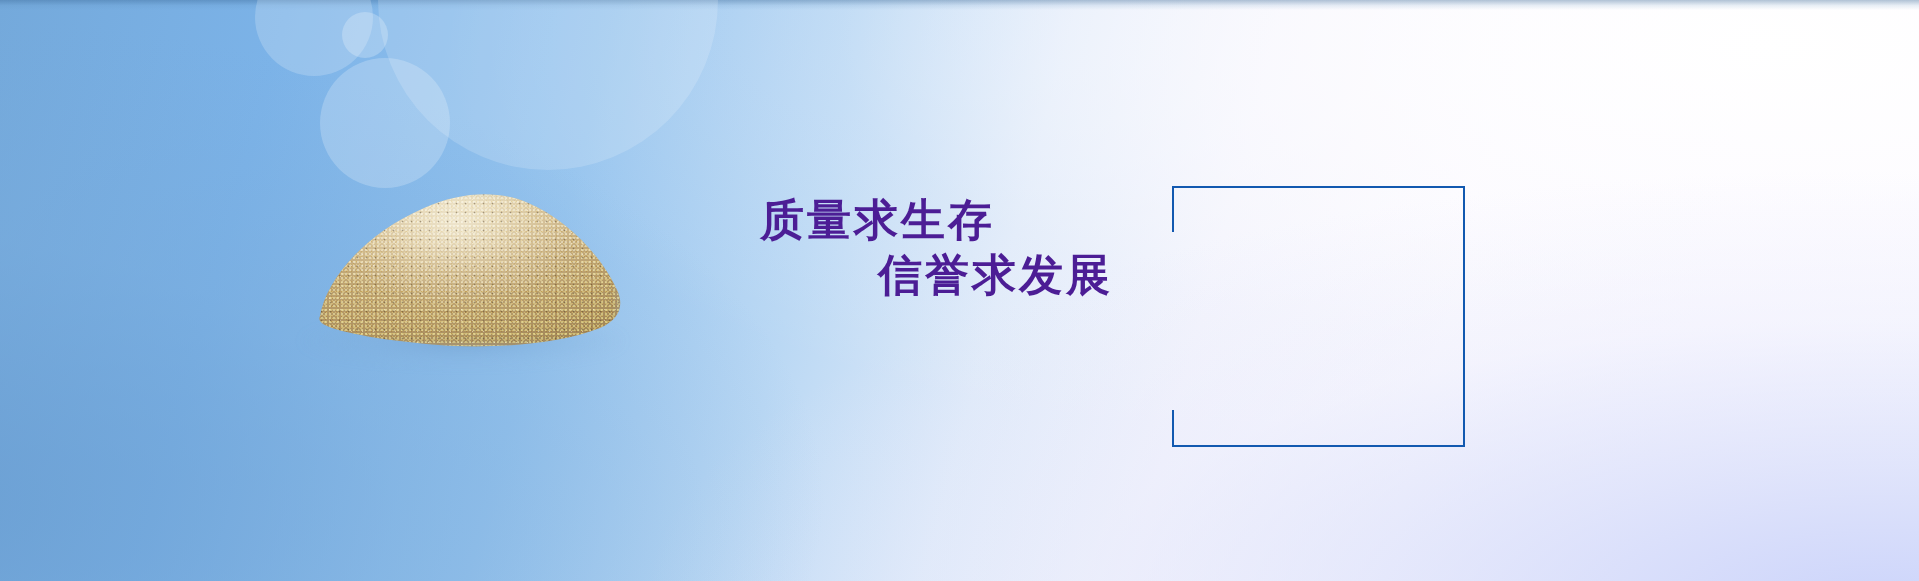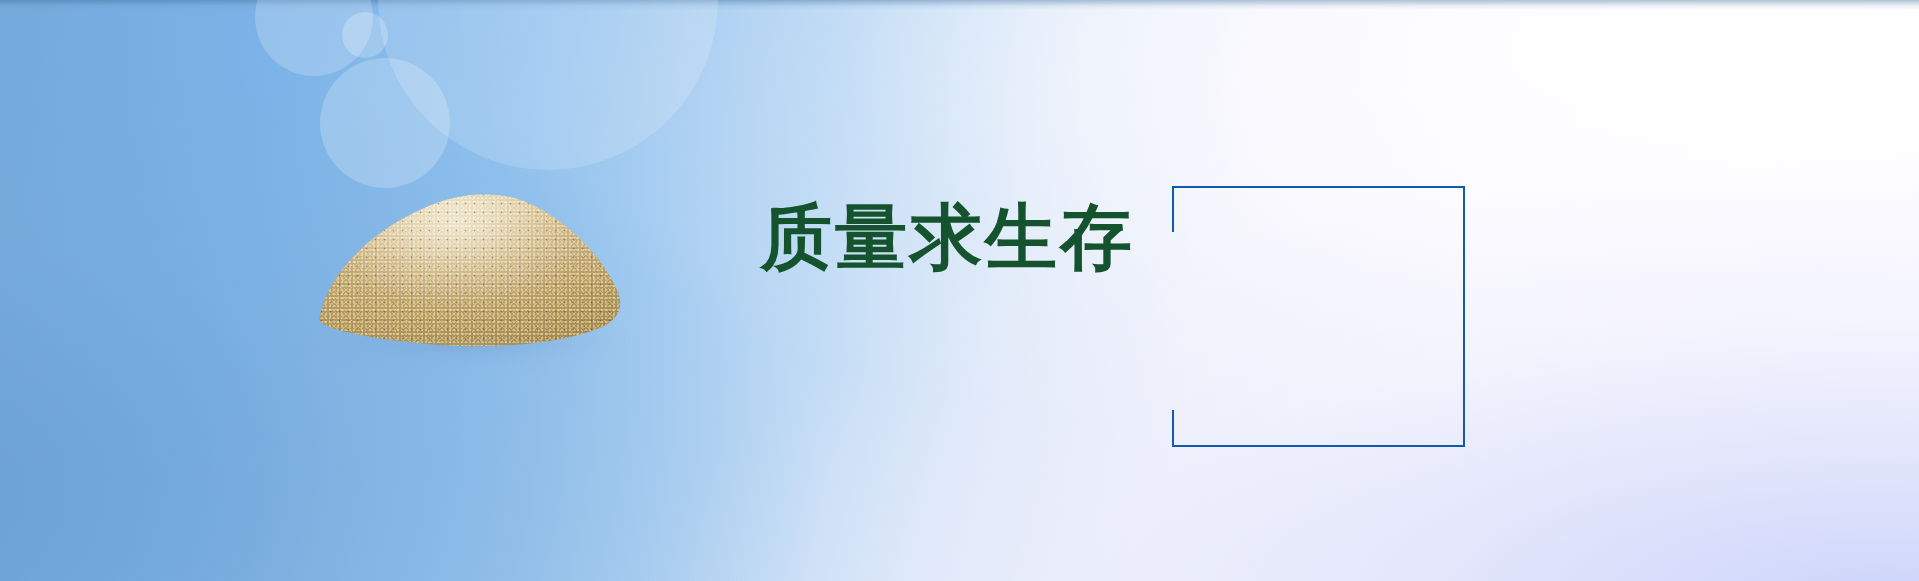--- a/index.html
+++ b/index.html
@@ -185,23 +185,23 @@
   .slogan {
     position: absolute;
     left: 760px;
     top: 192px;
     width: 520px;
     z-index: 5;
   }
   .slogan-line {
     font-family: "DejaVu Sans", "Liberation Sans", sans-serif;
     font-weight: 700;
-    font-size: 72px;
+    font-size: 44px;
     line-height: 1.26;
-    color: #14532d;
+    color: #4c1d95;
     letter-spacing: 3px;
     white-space: nowrap;
   }
   .slogan-line-2 {
     padding-left: 118px;
   }
 </style>
 </head>
 <body>
 
@@ -231,15 +231,16 @@
   <div class="deco-frame">
     <div class="frame-top"></div>
     <div class="frame-right"></div>
     <div class="frame-bottom"></div>
     <div class="frame-left-top"></div>
     <div class="frame-left-bottom"></div>
   </div>
 
   <div class="slogan">
     <div class="slogan-line slogan-line-1">质量求生存</div>
+    <div class="slogan-line slogan-line-2">信誉求发展</div>
   </div>
 
 </div>
 
 </body></html>

